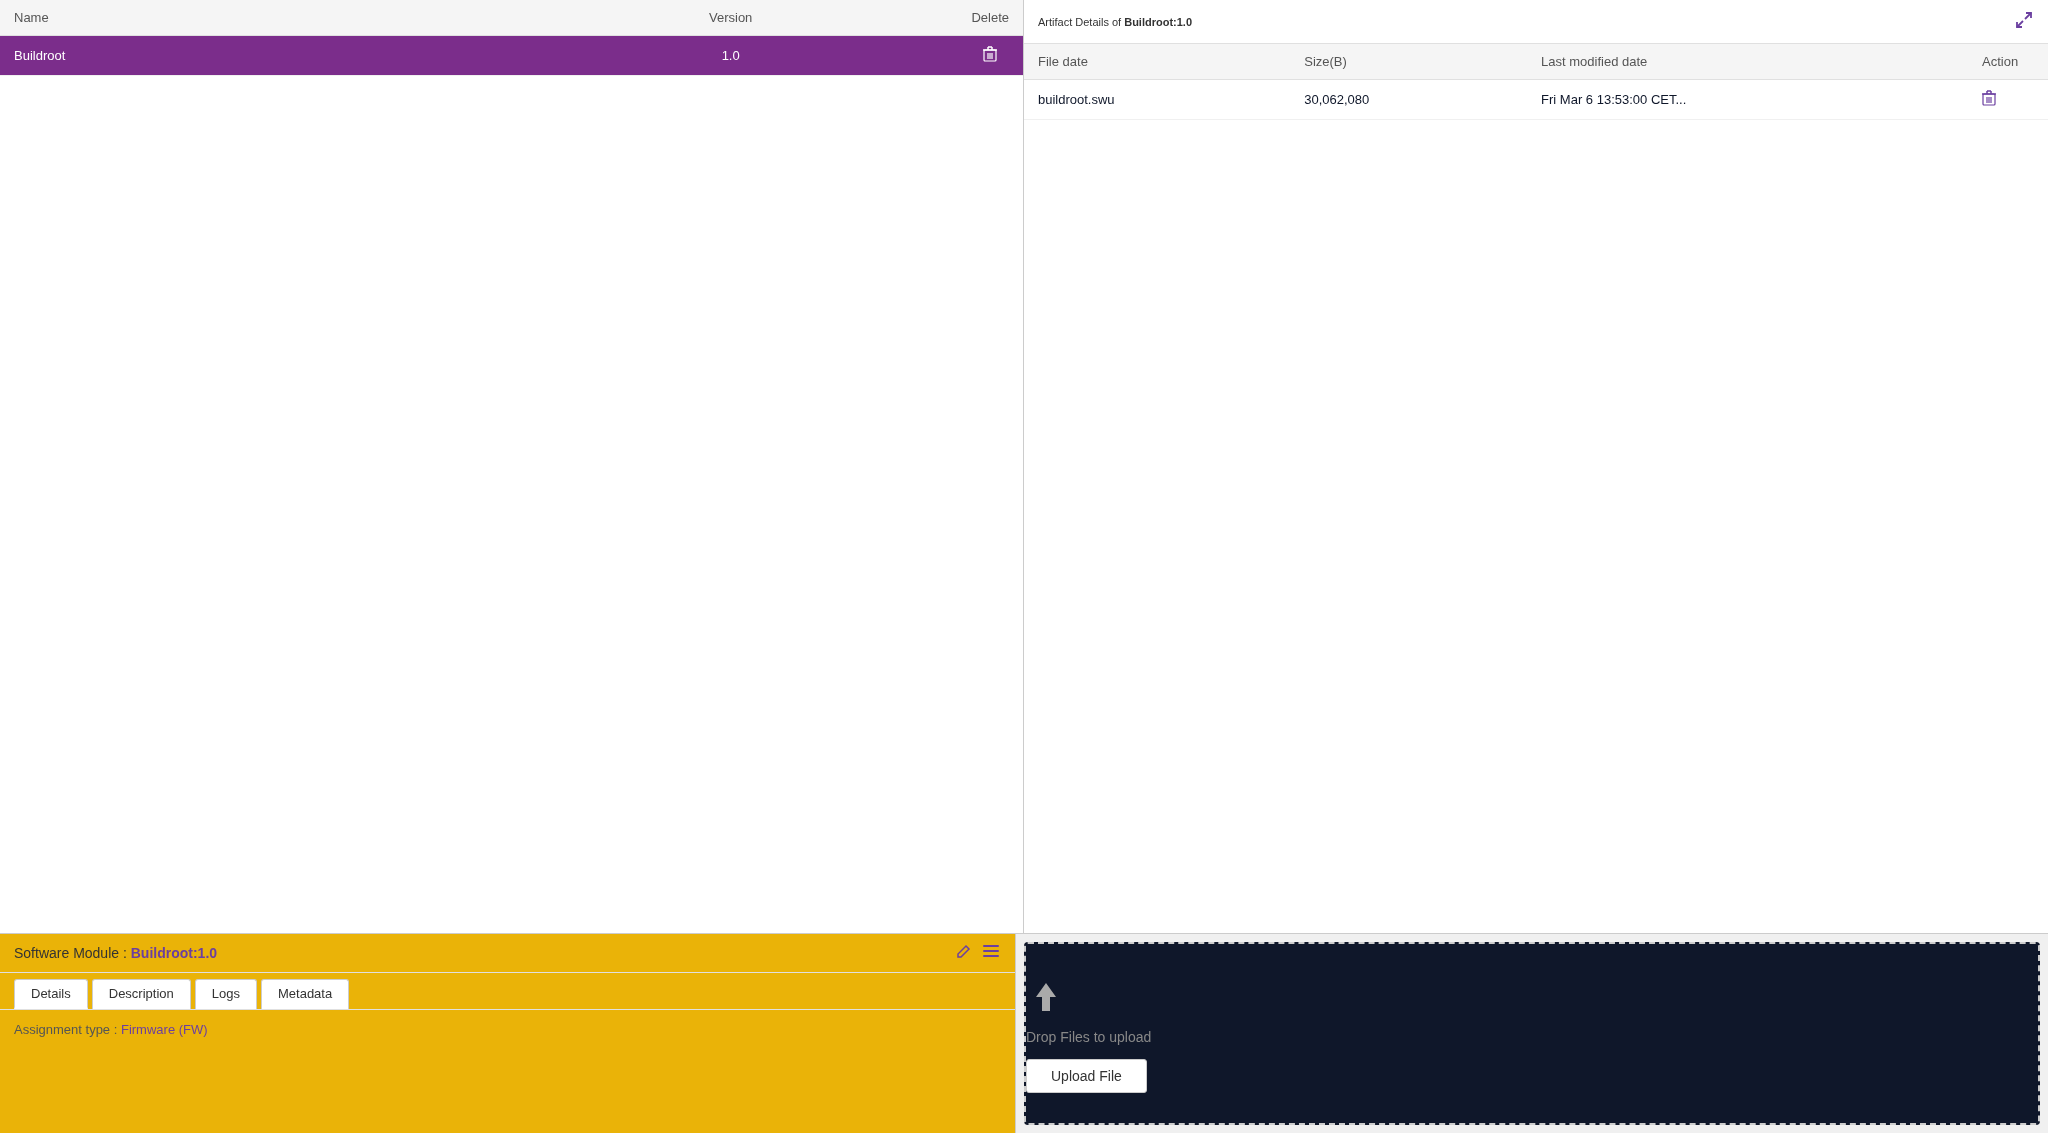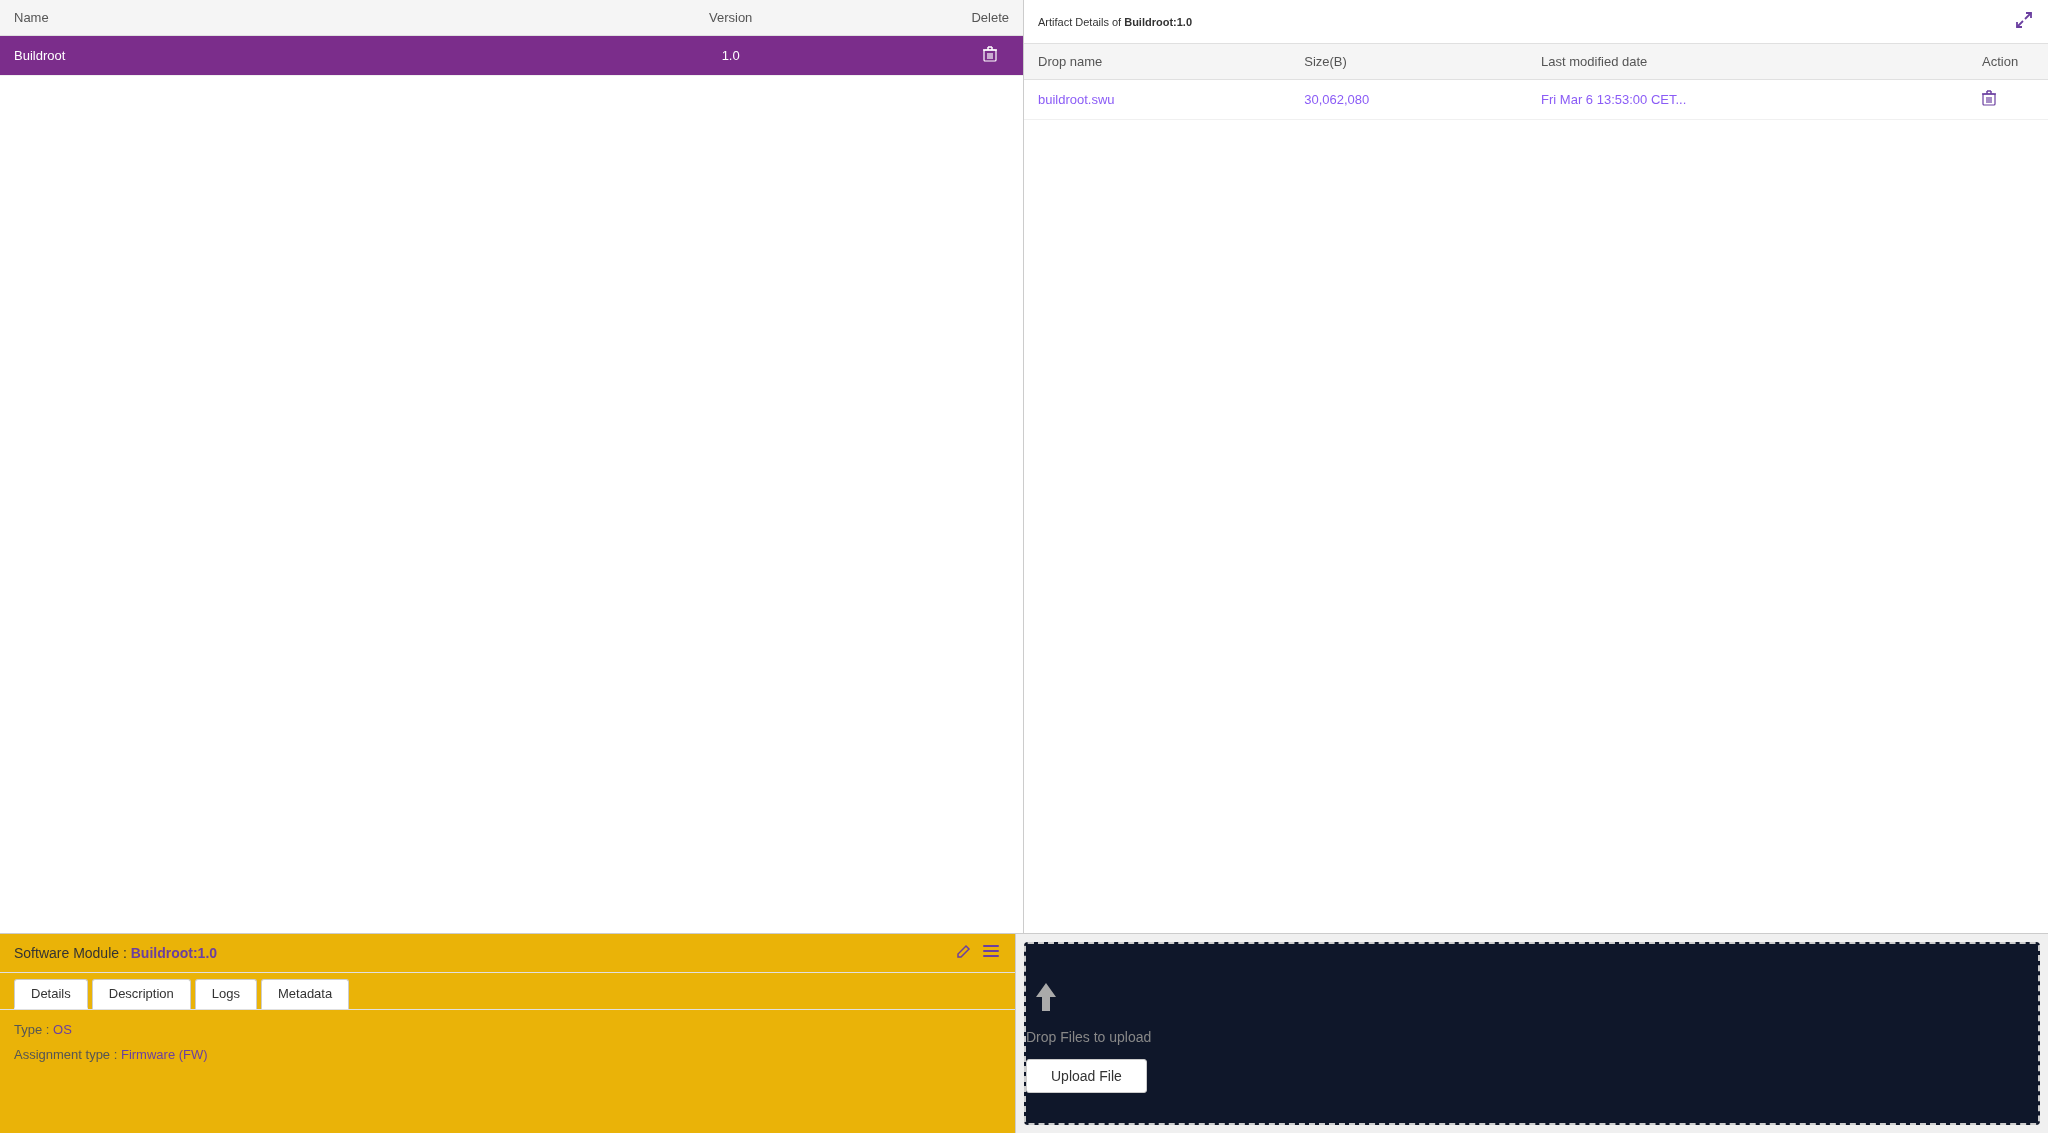--- a/index.html
+++ b/index.html
@@ -97,21 +97,21 @@
       color: #fff;
     }
 
     tbody tr.selected td {
       color: #fff;
     }
 
     tbody td {
       padding: 10px 14px;
       font-size: 13px;
-      color: #8b5cf6;
+      color: #0f172a;
     }
 
     .delete-icon {
       color: #6b3fa0;
       cursor: pointer;
       font-size: 15px;
     }
 
     tbody tr.selected .delete-icon {
       color: #fff;
@@ -329,21 +329,21 @@
           <polyline points="15,1 9,7"></polyline>
           <polyline points="6,15 1,15 1,10"></polyline>
           <polyline points="1,15 7,9"></polyline>
         </svg>
       </button>
     </div>
     <div class="artifact-table-container">
       <table>
         <thead>
           <tr>
-            <th>Drop name</th>
+            <th>File date</th>
             <th>Size(B)</th>
             <th>Last modified date</th>
             <th>Action</th>
           </tr>
         </thead>
         <tbody>
           <tr>
             <td>buildroot.swu</td>
             <td>30,062,080</td>
             <td>Fri Mar 6 13:53:00 CET...</td>
@@ -392,24 +392,20 @@
       </div>
     </div>
     <div class="tabs">
       <div class="tab active">Details</div>
       <div class="tab">Description</div>
       <div class="tab">Logs</div>
       <div class="tab">Metadata</div>
     </div>
     <div class="tab-content">
       <div class="detail-row">
-        <span class="detail-label">Type :</span>
-        <span class="detail-value">OS</span>
-      </div>
-      <div class="detail-row">
         <span class="detail-label">Assignment type :</span>
         <span class="detail-value">Firmware (FW)</span>
       </div>
     </div>
   </div>
 
   <div class="upload-panel">
     <div class="upload-arrow">
       <svg width="40" height="40" viewBox="0 0 40 40" fill="#aaa">
         <polygon points="20,8 30,22 24,22 24,36 16,36 16,22 10,22"></polygon>

